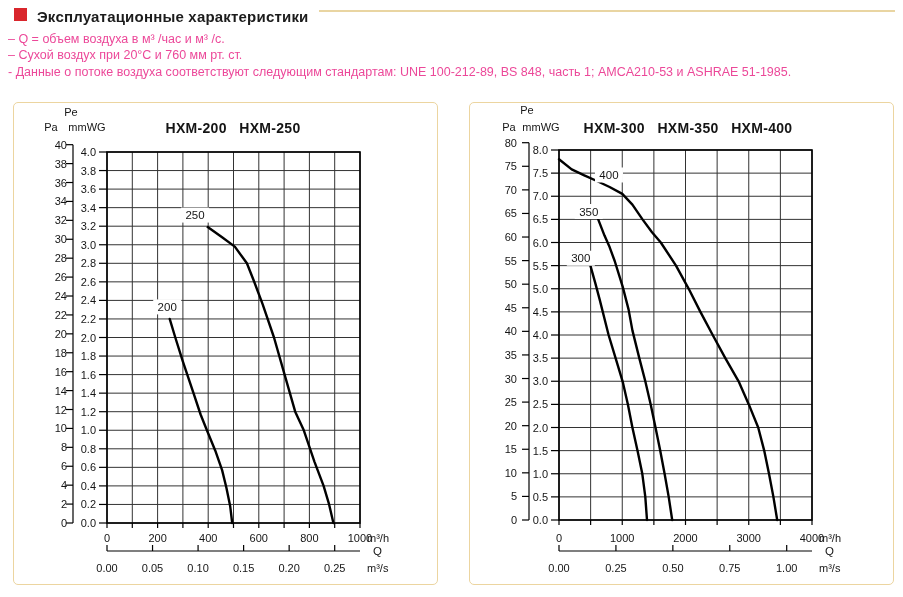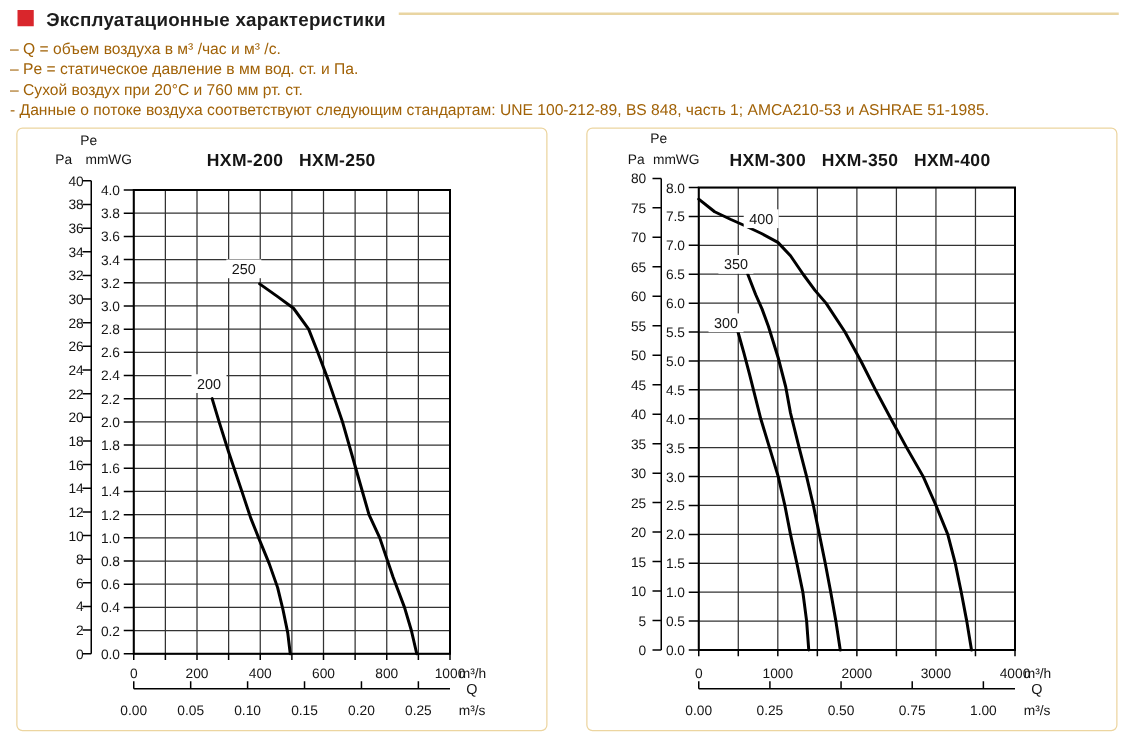--- a/index.html
+++ b/index.html
@@ -4,40 +4,39 @@
 <style>
   html,body{margin:0;padding:0;}
   body{
     width:903px;height:597px;position:relative;background:#fff;color:#111;
     font-family:"Liberation Sans","DejaVu Sans",sans-serif;overflow:hidden;
   }
   .title-row{position:absolute;left:14px;top:8px;width:881px;display:flex;align-items:flex-start;}
   .red-sq{width:13px;height:13px;background:#d9262c;flex:0 0 auto;}
   .page-title{font-size:15px;font-weight:bold;margin:0 0 0 10px;color:#1c1c1c;letter-spacing:.2px;white-space:nowrap;}
   .title-rule{flex:1;height:2px;background:#e9d5a2;margin-left:10px;margin-top:2px;}
-  .notes{position:absolute;left:8px;top:31px;font-size:12.5px;line-height:16.4px;color:#a16207;}
+  .notes{position:absolute;left:8px;top:31px;font-size:12.5px;line-height:16.4px;color:#ec4899;}
   .note-line{white-space:nowrap;}
   .panel{position:absolute;top:102px;height:483px;border:1.5px solid #ecd5a0;border-radius:5px;background:#fff;box-sizing:border-box;}
   #panel-a{left:13px;width:425px;}
   #panel-b{left:469px;width:425px;}
   .panel svg{position:absolute;left:-1.5px;top:-1.5px;}
   svg text{fill:#151515;}
 </style>
 </head>
 <body>
 
 <div class="title-row">
   <span class="red-sq"></span>
   <h1 class="page-title">Эксплуатационные характеристики</h1>
   <span class="title-rule"></span>
 </div>
 
 <div class="notes">
   <div class="note-line">– Q = объем воздуха в м³ /час и м³ /с.</div>
-  <div class="note-line">– Pe = статическое давление в мм вод. ст. и Па.</div>
   <div class="note-line">– Сухой воздух при 20°C и 760 мм рт. ст.</div>
   <div class="note-line">- Данные о потоке воздуха соответствуют следующим стандартам: UNE 100-212-89, BS 848, часть 1; AMCA210-53 и ASHRAE 51-1985.</div>
 </div>
 
 <div class="panel" id="panel-a">
     <svg width="425" height="483" viewBox="0 0 425 483">
       <g stroke="#333333" stroke-width="1">
         <line x1="94" y1="50" x2="94" y2="421"></line>
         <line x1="119.3" y1="50" x2="119.3" y2="421"></line>
         <line x1="144.6" y1="50" x2="144.6" y2="421"></line>

